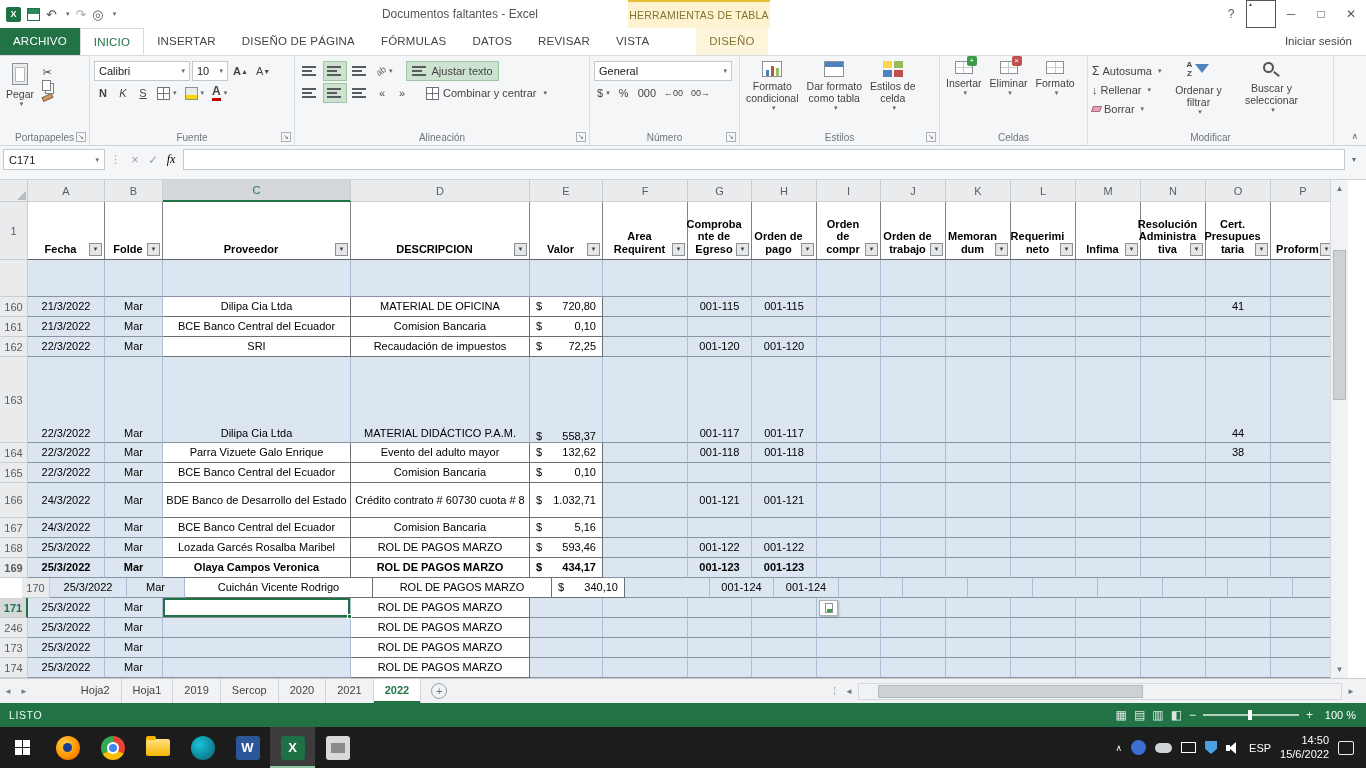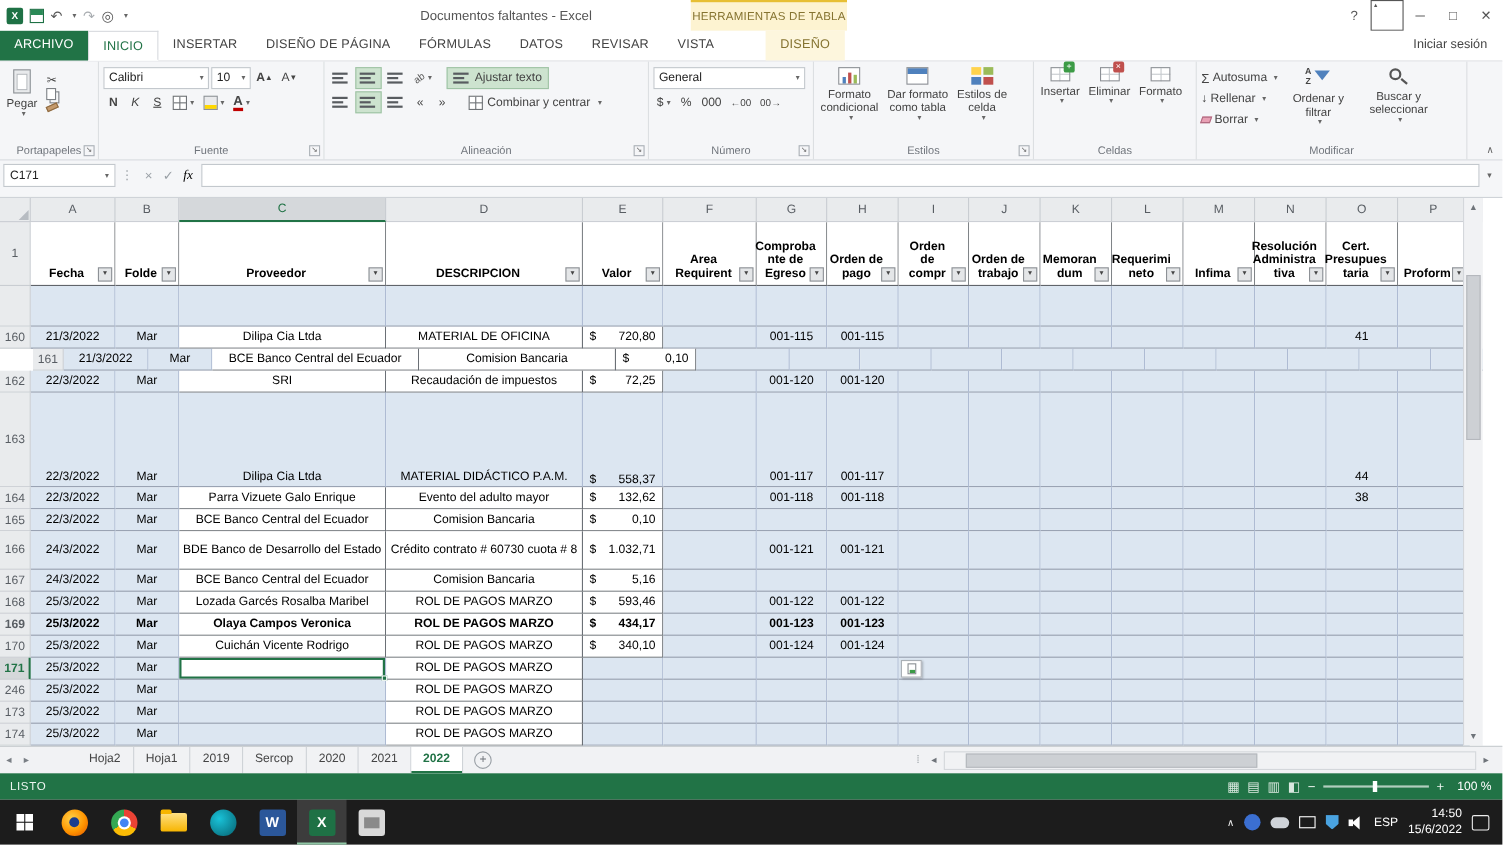--- a/index.html
+++ b/index.html
@@ -517,21 +517,21 @@
         <div class="dcell" style="width: 65px;">001-115</div>
         <div class="dcell" style="width: 64px;"></div>
         <div class="dcell" style="width: 65px;"></div>
         <div class="dcell" style="width: 65px;"></div>
         <div class="dcell" style="width: 65px;"></div>
         <div class="dcell" style="width: 65px;"></div>
         <div class="dcell" style="width: 65px;"></div>
         <div class="dcell" style="width: 65px;">41</div>
         <div class="dcell" style="width: 65px;"></div>
       </div>
-      <div class="drow" style="height: 20px; padding-left: 30px;">
+      <div class="drow" style="height: 20px;">
         <div class="rownum dnum">161</div>
         <div class="dcell" style="width: 77px;">21/3/2022</div>
         <div class="dcell" style="width: 58px;">Mar</div>
         <div class="dcell white" style="width: 188px;">BCE Banco Central del Ecuador</div>
         <div class="dcell white" style="width: 179px;">Comision Bancaria</div>
         <div class="dcell white money" style="width: 73px;">
           <span>$</span>
           <span>0,10</span>
         </div>
         <div class="dcell" style="width: 85px;"></div>
@@ -715,21 +715,21 @@
         <div class="dcell" style="width: 65px;">001-123</div>
         <div class="dcell" style="width: 64px;"></div>
         <div class="dcell" style="width: 65px;"></div>
         <div class="dcell" style="width: 65px;"></div>
         <div class="dcell" style="width: 65px;"></div>
         <div class="dcell" style="width: 65px;"></div>
         <div class="dcell" style="width: 65px;"></div>
         <div class="dcell" style="width: 65px;"></div>
         <div class="dcell" style="width: 65px;"></div>
       </div>
-      <div class="drow" style="height: 20px;">
+      <div class="drow" style="height: 20px; padding-left: 22px;">
         <div class="rownum dnum">170</div>
         <div class="dcell" style="width: 77px;">25/3/2022</div>
         <div class="dcell" style="width: 58px;">Mar</div>
         <div class="dcell white" style="width: 188px;">Cuichán Vicente Rodrigo</div>
         <div class="dcell white" style="width: 179px;">ROL DE PAGOS MARZO</div>
         <div class="dcell white money" style="width: 73px;">
           <span>$</span>
           <span>340,10</span>
         </div>
         <div class="dcell" style="width: 85px;"></div>

